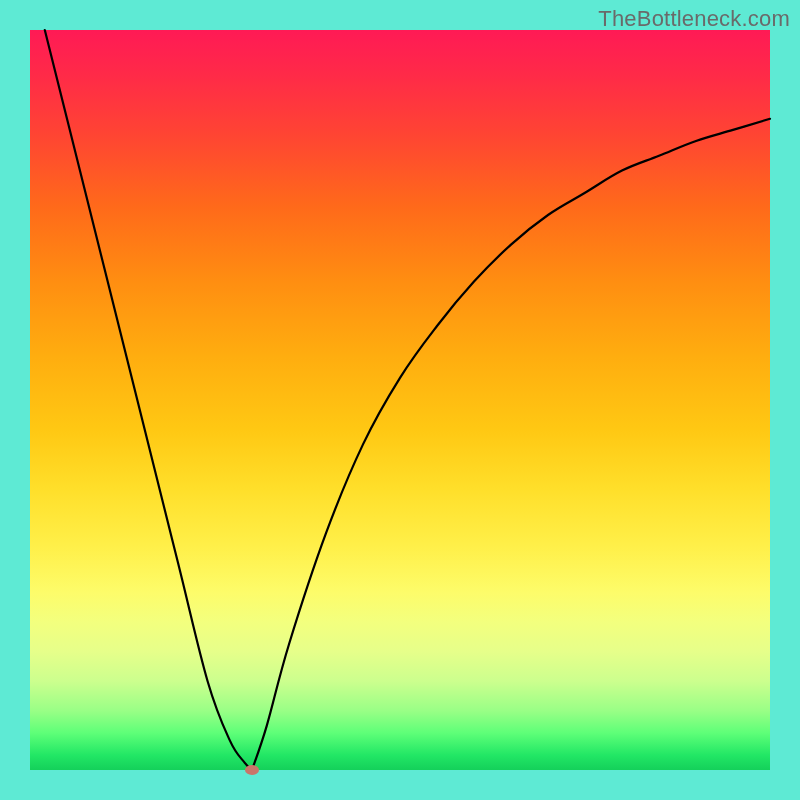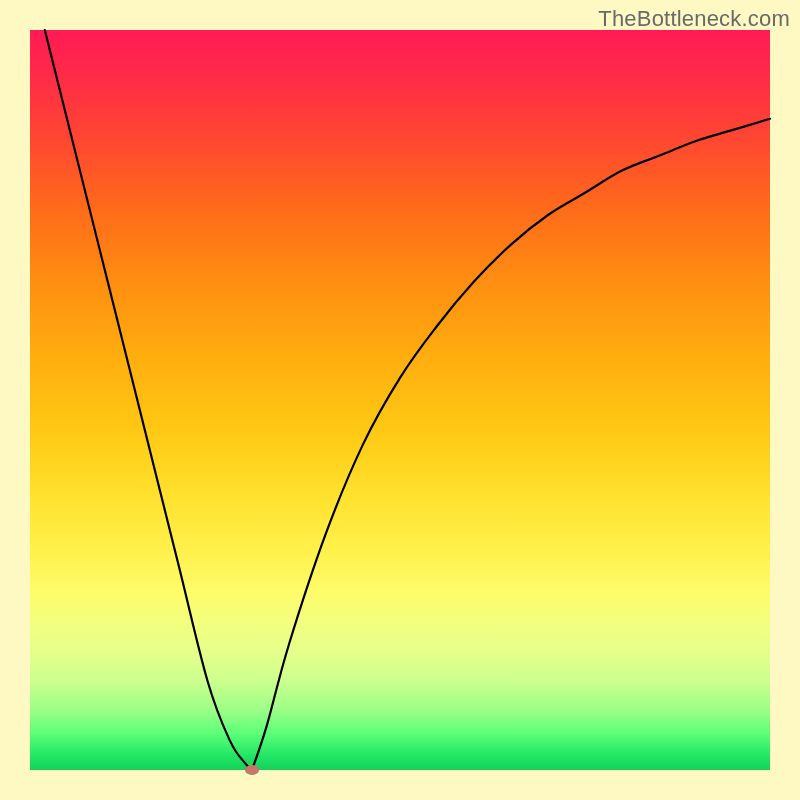--- a/index.html
+++ b/index.html
@@ -8,21 +8,21 @@
     width: 800px;
     height: 800px;
     overflow: hidden;
     background: #000;
     font-family: Arial, Helvetica, sans-serif;
   }
   .frame {
     position: relative;
     width: 800px;
     height: 800px;
-    background: #fef9c3;
+    background: #5eead4;
   }
   .plot-area {
     position: absolute;
     left: 30px;
     top: 30px;
     width: 740px;
     height: 740px;
     background: linear-gradient(to bottom,
       #ff1a55 0%,
       #ff2a48 6%,

